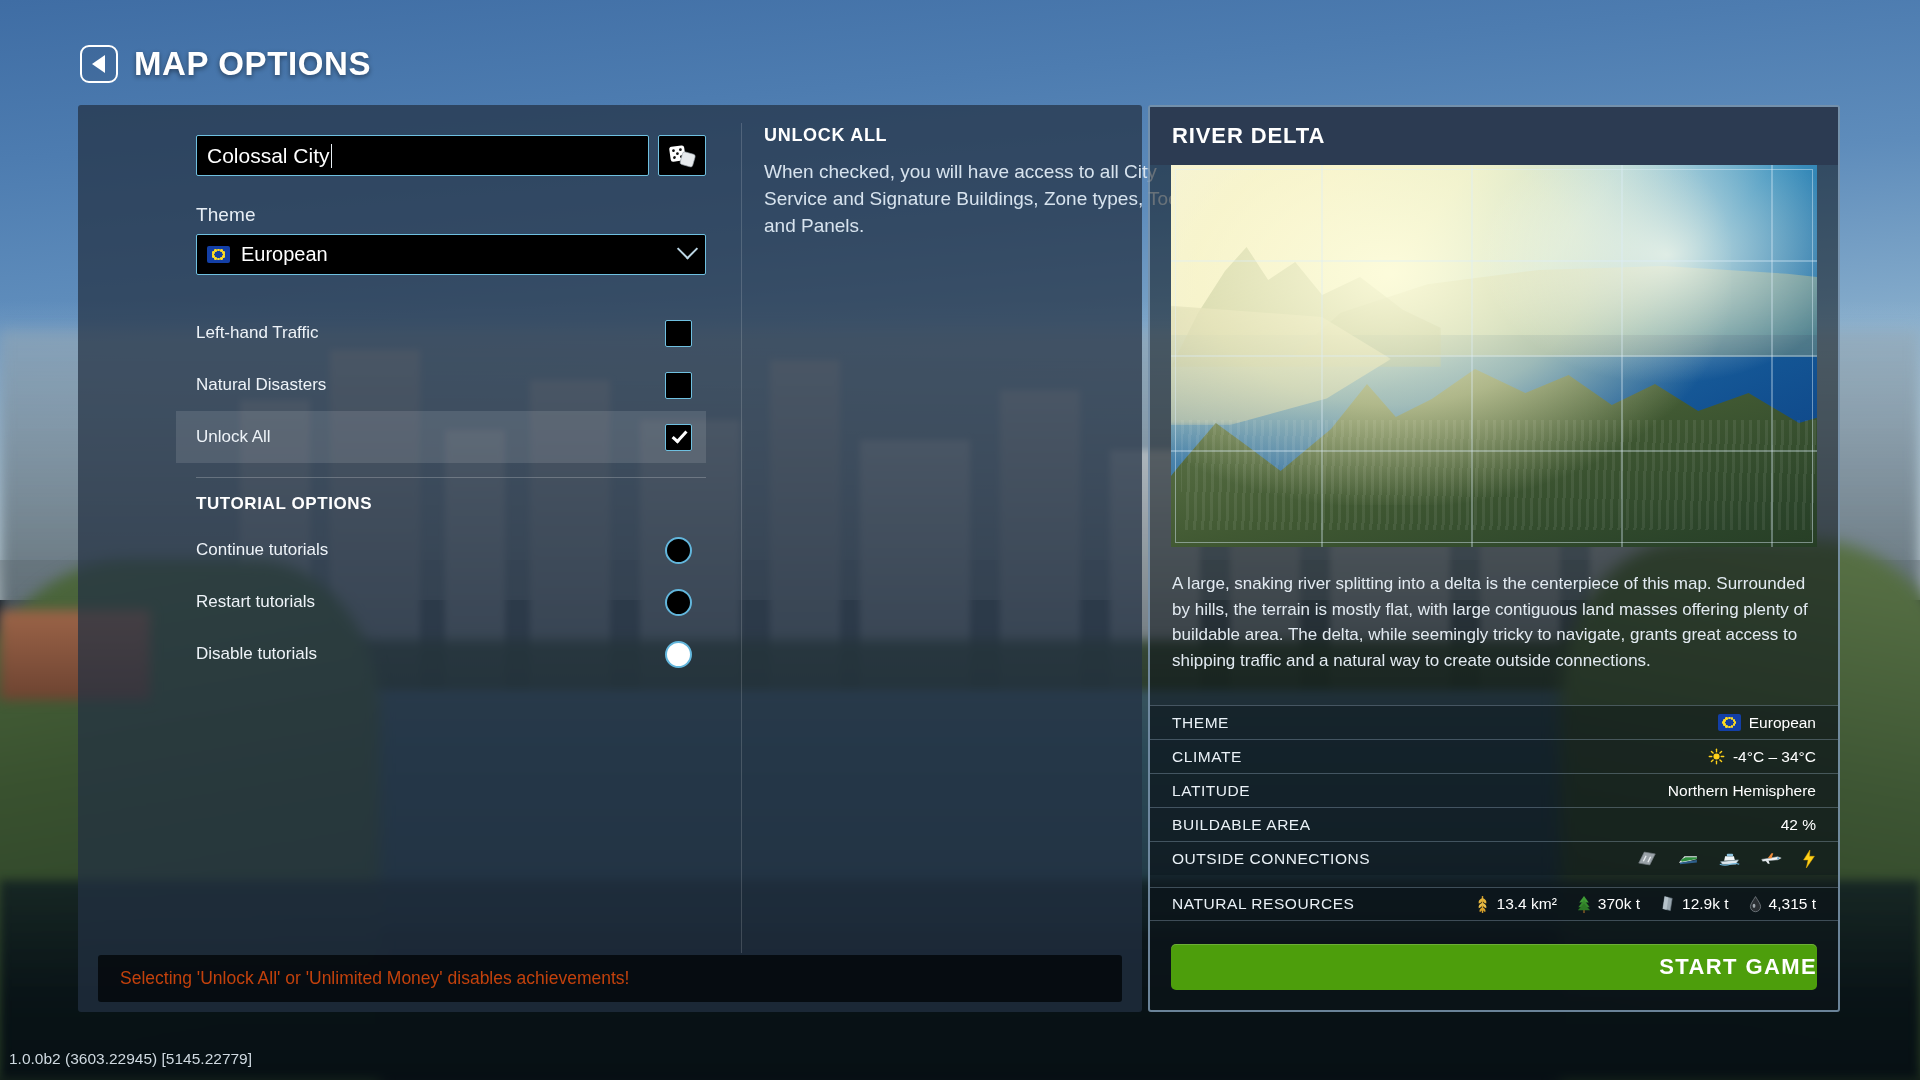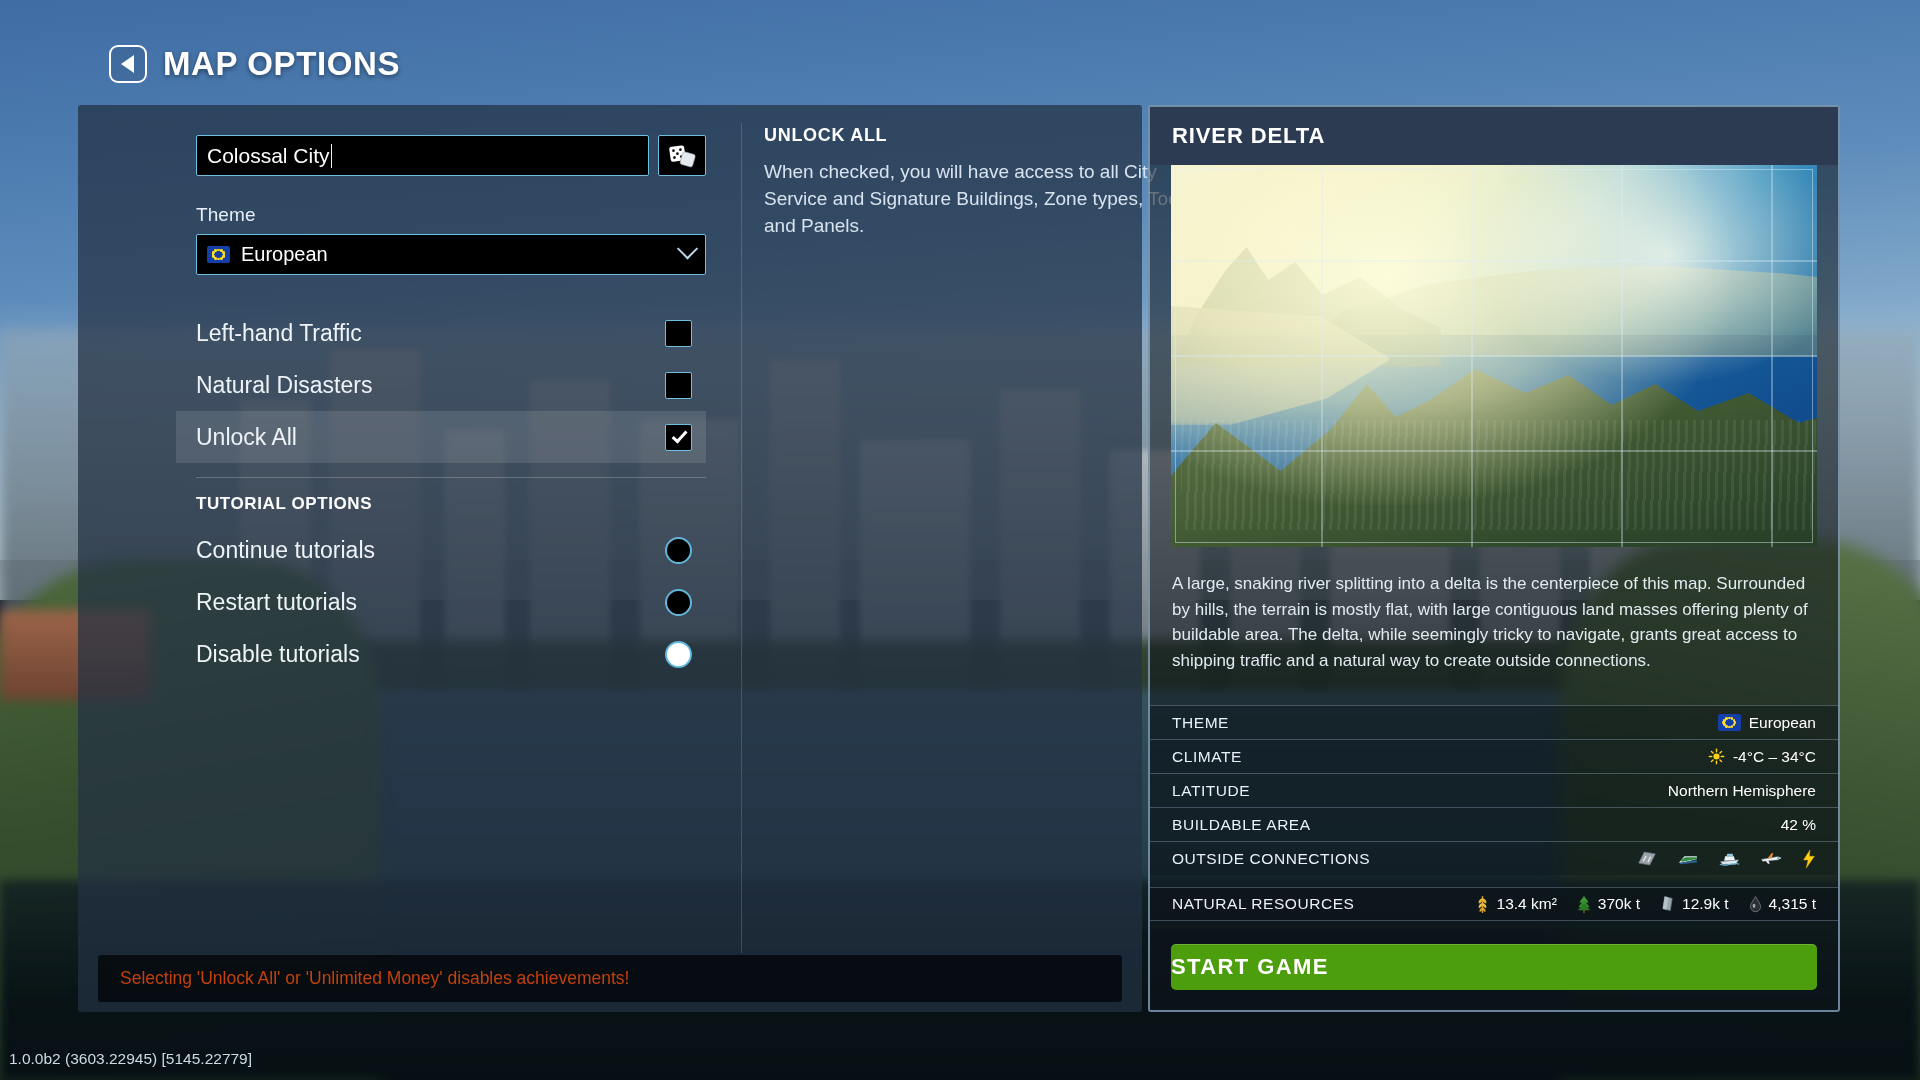--- a/index.html
+++ b/index.html
@@ -58,21 +58,21 @@
   }
   .roofred {
     position: absolute; left: 0px; top: 610px; width: 150px; height: 90px;
     background: linear-gradient(180deg, #9c6448, #6d4331);
     filter: blur(6px);
   }
 
   
   #header {
     position: absolute; left: 80px; top: 45px;
-    display: flex; align-items: center; gap: 16px; margin-left: 29px;
+    display: flex; align-items: center; gap: 16px;
   }
   #back-btn {
     width: 38px; height: 38px; border: 2.5px solid #fff; border-radius: 9px;
     display: flex; align-items: center; justify-content: center;
     background: rgba(0,0,0,.07);
   }
   #back-btn .tri {
     width: 0; height: 0; border-top: 9px solid transparent;
     border-bottom: 9px solid transparent; border-right: 13px solid #fff;
     margin-right: 2px;
@@ -128,21 +128,21 @@
   }
   .eu-flag i {
     position: absolute; width: 2.6px; height: 2.6px; background: #ffdd22; border-radius: 50%;
   }
 
   .opt-row {
     height: 52px; display: flex; align-items: center; justify-content: space-between;
     padding: 0 2px 0 0;
   }
   .opt-row.hl { background: rgba(255,255,255,.115); margin-left: -20px; padding-left: 20px; width: 530px; }
-  .opt-label { color: #eef3f8; font-size: 23px; }
+  .opt-label { color: #eef3f8; font-size: 17px; }
   .cb {
     width: 27px; height: 27px; background: #000; border: 1.8px solid #6fc0e0; border-radius: 2px;
     display: flex; align-items: center; justify-content: center; margin-right: 12px;
   }
   .cb .tick {
     width: 8px; height: 15px; border-right: 3.2px solid #fff; border-bottom: 3.2px solid #fff;
     transform: rotate(42deg) translate(-1px,-2px);
   }
   .hr { height: 1px; background: rgba(255,255,255,.22); margin: 14px 0 16px 0; width: 100%; }
   .section-head {
@@ -257,21 +257,21 @@
   .stat-row:last-child { border-bottom: 1px solid rgba(160,185,205,.34); margin-top: 12px; }
   .stat-key { color: #eaf1f7; font-size: 15.5px; letter-spacing: .55px; }
   .stat-val { color: #fff; font-size: 15.5px; display: flex; align-items: center; gap: 8px; }
   .res-group { display: flex; align-items: center; gap: 20px; }
   .res-item { display: flex; align-items: flex-start; gap: 7px; }
   .conn-group { display: flex; align-items: center; gap: 19px; }
 
   #start-btn {
     position: absolute; left: 21px; right: 21px; bottom: 20px; height: 46px;
     background: #4d9e0c; border-radius: 5px;
-    display: flex; align-items: center; justify-content: flex-start;
+    display: flex; align-items: center; justify-content: flex-end;
     box-shadow: 0 1px 0 rgba(255,255,255,.18) inset;
   }
   #start-label { color: #fff; font-size: 22px; font-weight: bold; letter-spacing: 1.4px; }
 
   svg { display: block; }
 </style>
 </head>
 <body>
 
 <div id="scene">

